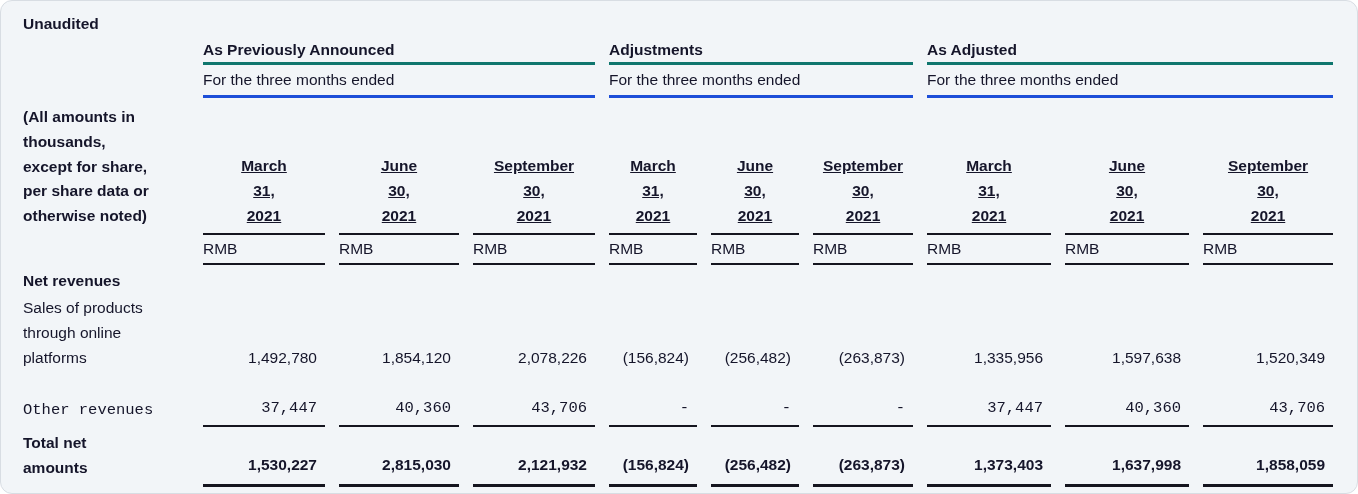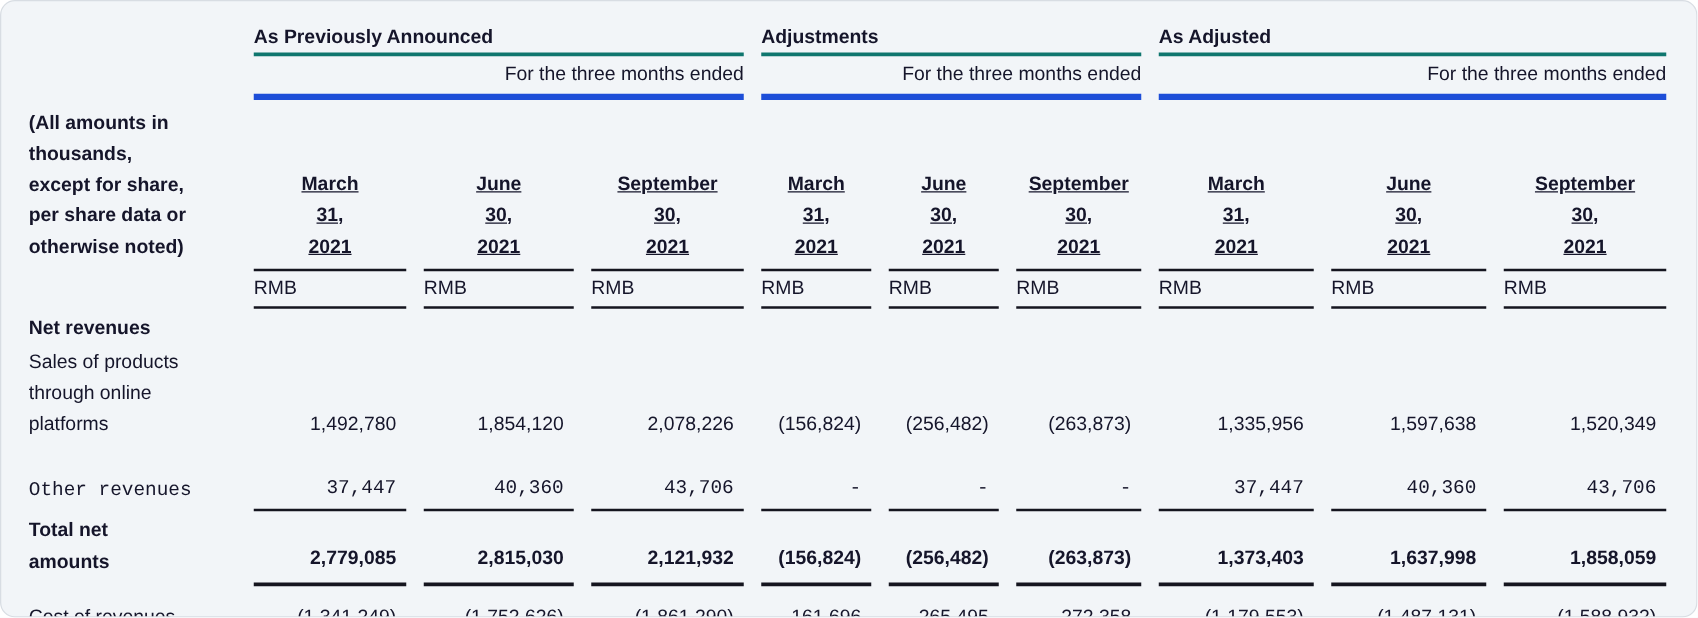--- a/index.html
+++ b/index.html
@@ -13,38 +13,39 @@
     border-collapse:separate;border-spacing:14px 0;table-layout:fixed;
     margin-top:2px;font-size:15.5px;color:#15152a;width:1338px;
   }
   td{padding:0;overflow:hidden;}
   .b{font-weight:700;}
   .preline{white-space:pre-line;}
   .lbl{text-align:left;}
   .num{text-align:right;padding-right:8px;}
   
   .gt{text-align:left;vertical-align:bottom;border-bottom:3px solid #0f766e;height:24px;padding-bottom:3px;}
-  .st{text-align:right;vertical-align:middle;border-bottom:5px solid #1d4ed8;height:30px;}
+  .st{text-align:left;vertical-align:middle;border-bottom:3px solid #1d4ed8;height:30px;}
   
   .dt{text-align:center;vertical-align:bottom;border-bottom:2px solid #15151f;height:130px;padding-bottom:5px;line-height:1.62;text-decoration:underline;}
   .note{vertical-align:top;padding-top:7px;line-height:1.6;}
   .rmb{text-align:left;vertical-align:middle;border-bottom:2px solid #15151f;height:28px;}
   
   .section-row td{height:31px;vertical-align:middle;}
   .sales-row td{height:74px;vertical-align:bottom;padding-bottom:9px;line-height:1.6;margin-left:36px;}
   .other-row td{height:38px;vertical-align:bottom;padding-bottom:8px;font-family:Liberation Mono, monospace;}
   .other-row td.num{border-bottom:2px solid #15151f;}
   .total-row td{height:50px;vertical-align:bottom;padding-bottom:7px;line-height:1.6;}
   .total-row td.num{border-bottom:3px solid #15151f;}
   .cost-row td{height:34px;vertical-align:bottom;padding-bottom:7px;}
 </style>
 </head>
 <body>
 
 <div class="panel">
+  <div class="unaudited">Unaudited</div>
 
   <table>
     <colgroup>
       <col style="width:166px">
       <col style="width:122px">
         <col style="width:120px">
         <col style="width:122px">
       <col style="width:88px">
         <col style="width:88px">
         <col style="width:100px">
@@ -144,21 +145,21 @@
       <td class="num">-</td>
       <td class="num">-</td>
       <td class="num">37,447</td>
       <td class="num">40,360</td>
       <td class="num">43,706</td>
     </tr>
 
     <tr class="total-row">
       <td class="lbl b preline">Total net
 amounts</td>
-      <td class="num b">2,779,085</td>
+      <td class="num b">1,530,227</td>
       <td class="num b">2,815,030</td>
       <td class="num b">2,121,932</td>
       <td class="num b">(156,824)</td>
       <td class="num b">(256,482)</td>
       <td class="num b">(263,873)</td>
       <td class="num b">1,373,403</td>
       <td class="num b">1,637,998</td>
       <td class="num b">1,858,059</td>
     </tr>
 

